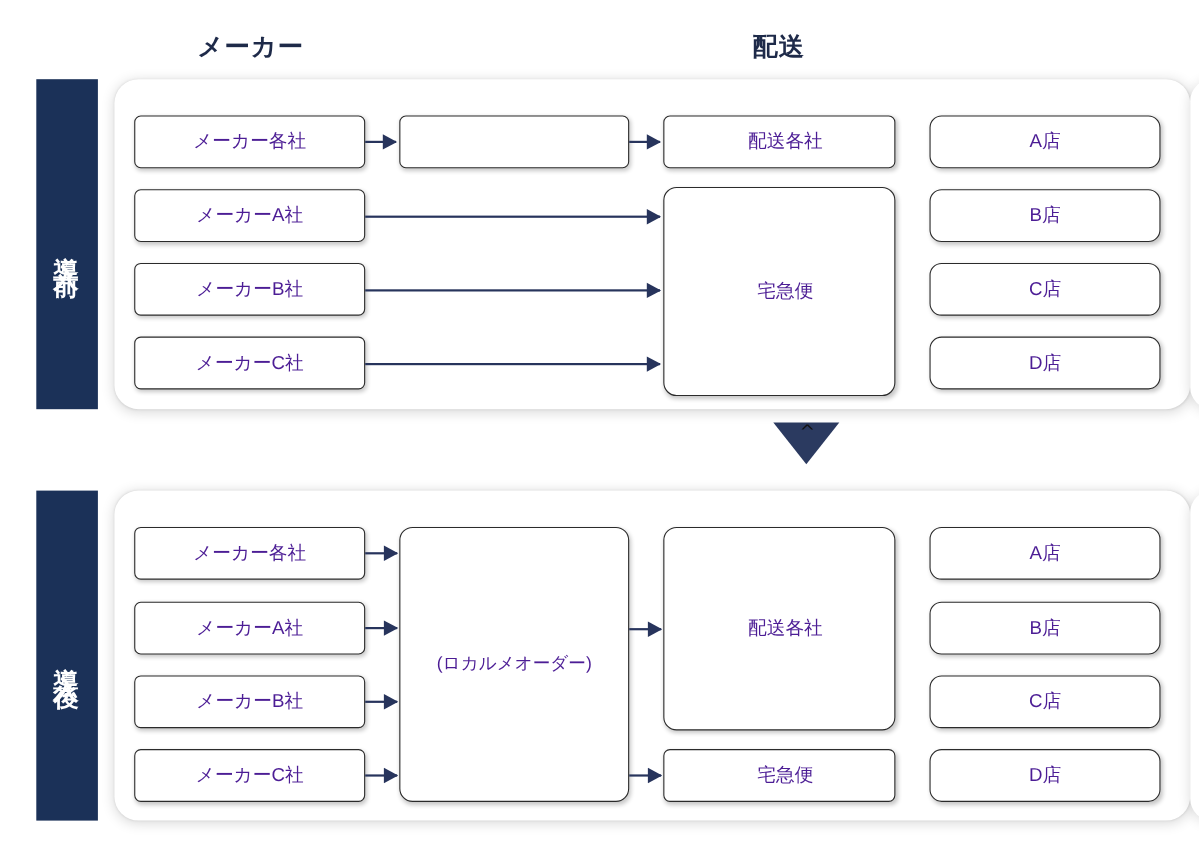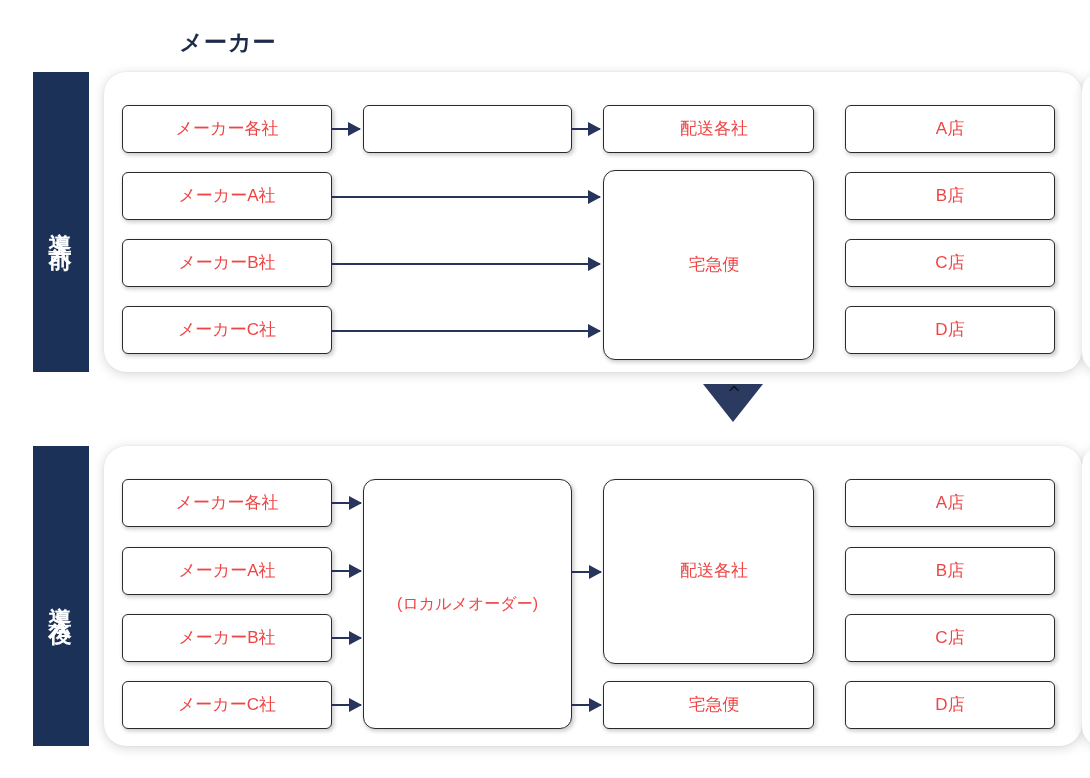--- a/index.html
+++ b/index.html
@@ -46,33 +46,33 @@
   }
 
   
   .node{
     position:absolute;
     background:#ffffff;
     border:1.6px solid #2b2b2b;
     border-radius:6px;
     box-shadow:1.5px 2px 4px rgba(0,0,0,0.22);
     display:flex;align-items:center;justify-content:center;
-    font-size:17px;color:#ef4444;
+    font-size:17px;color:#4c1d95;
     box-sizing:border-box;
     text-align:center;
     line-height:1.3;
   }
   .node.big{border-radius:12px;}
   .node.empty{color:transparent;}
 
   
   .col-m{left:122px;width:210px;}
   .col-w{left:363px;width:209px;}
   .col-d{left:603px;width:211px;padding-left:11px;}
-  .col-s{left:845px;width:210px;}
+  .col-s{left:845px;width:210px;border-radius:11px;}
 
   .h-sm{height:48px;}
 
   
   .arrow{position:absolute;height:2px;background:#27345c;}
   .arrow::after{
     content:"";position:absolute;right:-1px;top:-6px;
     width:0;height:0;
     border-top:7px solid transparent;
     border-bottom:7px solid transparent;
@@ -102,20 +102,21 @@
   }
   .edge-card.after{top:446px;}
 </style>
 </head>
 <body>
 
 <div class="stage">
 
   <div class="col-headers">
     <div class="col-head ch-maker">メーカー</div>
+    <div class="col-head ch-deliv">配送</div>
   </div>
 
   <div class="section sec-before">
     <div class="side-label">導入前</div>
     <div class="card"></div>
 
     <div class="node col-m h-sm" style="top:33px;">メーカー各社</div>
     <div class="node col-m h-sm" style="top:100px;">メーカーA社</div>
     <div class="node col-m h-sm" style="top:167px;">メーカーB社</div>
     <div class="node col-m h-sm" style="top:234px;">メーカーC社</div>

